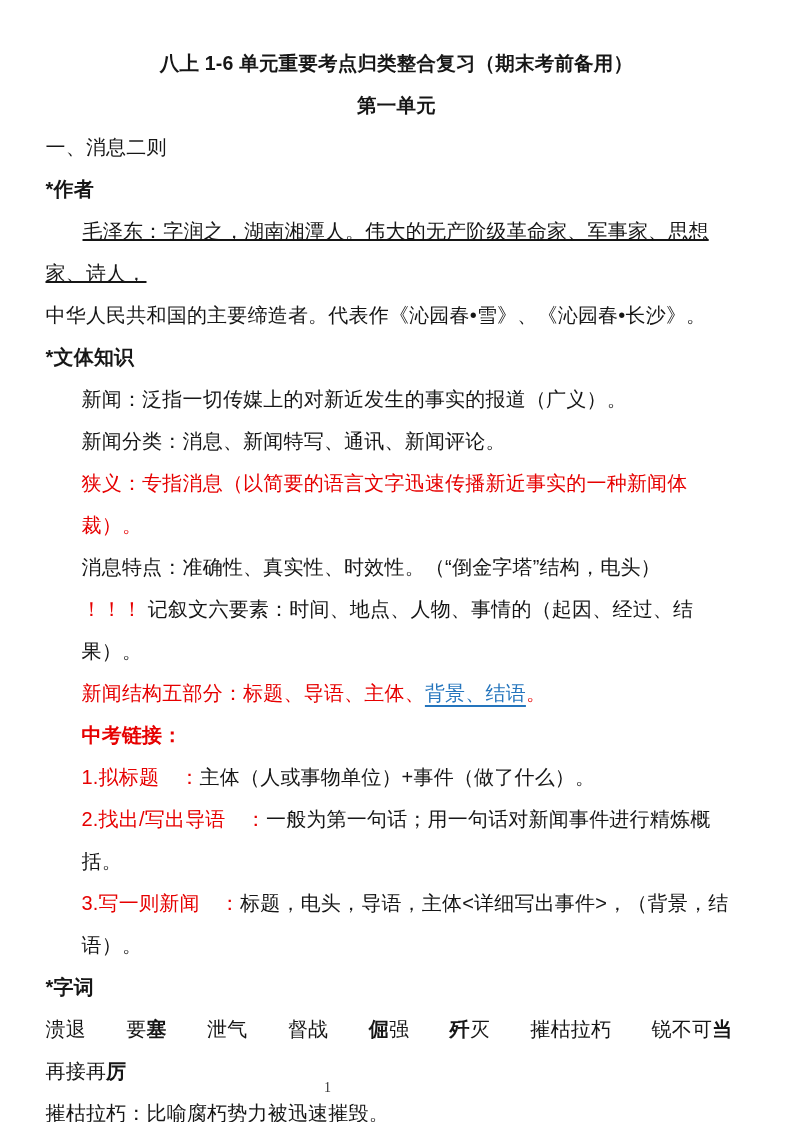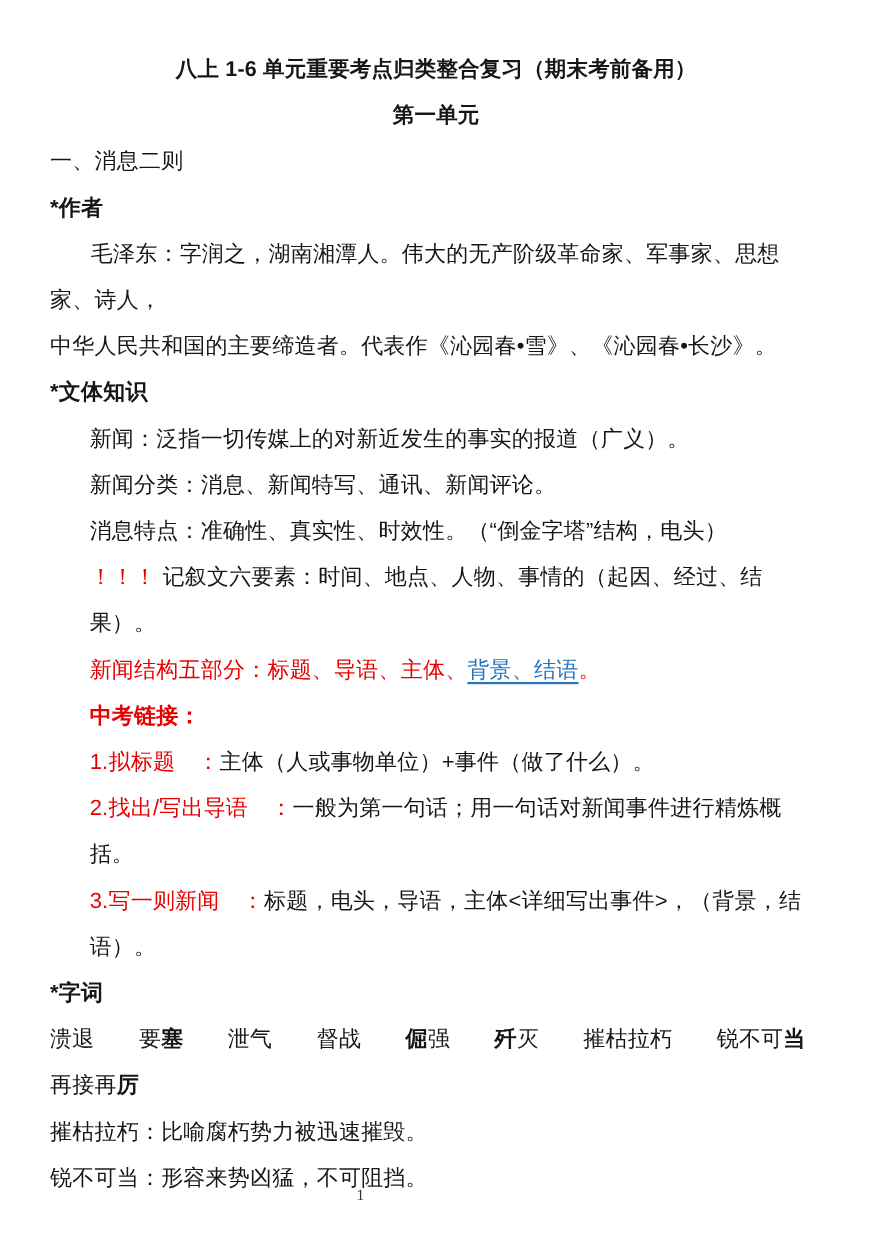--- a/index.html
+++ b/index.html
@@ -18,21 +18,21 @@
   .content p.line {
     margin: 0;
     font-size: 20px;
     line-height: 42px;
     white-space: pre-wrap;
     letter-spacing: 0.2px;
   }
   .content p.h1 { font-size: 19.5px; }
   .center { text-align: center; }
   .bold, span.bold { font-weight: bold; }
-  .indent-first { text-indent: 37px; }
+  .indent-first { text-indent: 37px; text-decoration: underline; }
   .indent-body { padding-left: 36px; }
   span.red { color: var(--red, #e60000); }
   span.blue { color: var(--blue, #2575bd); }
   span.underline {
     text-decoration: underline;
     text-decoration-color: var(--blue, #2575bd);
     text-underline-offset: 5px;
     text-decoration-thickness: 1.5px;
   }
   .page-number {
@@ -53,20 +53,21 @@
   <div class="content">
       <p class="line center h1 bold"><span>八上 1-6 单元重要考点归类整合复习（期末考前备用）</span></p>
       <p class="line center h1 bold"><span>第一单元</span></p>
       <p class="line"><span>一、消息二则</span></p>
       <p class="line bold"><span>*作者</span></p>
       <p class="line indent-first"><span>毛泽东：字润之，湖南湘潭人。伟大的无产阶级革命家、军事家、思想家、诗人，</span></p>
       <p class="line"><span>中华人民共和国的主要缔造者。代表作《沁园春•雪》、《沁园春•长沙》。</span></p>
       <p class="line bold"><span>*文体知识</span></p>
       <p class="line indent-body"><span>新闻：泛指一切传媒上的对新近发生的事实的报道（广义）。</span></p>
       <p class="line indent-body"><span>新闻分类：消息、新闻特写、通讯、新闻评论。</span></p>
+      <p class="line indent-body"><span class="red">狭义：专指消息（以简要的语言文字迅速传播新近事实的一种新闻体裁）。</span></p>
       <p class="line indent-body"><span>消息特点：准确性、真实性、时效性。（“倒金字塔”结构，电头）</span></p>
       <p class="line indent-body"><span class="red">！！！</span><span> 记叙文六要素：时间、地点、人物、事情的（起因、经过、结果）。</span></p>
       <p class="line indent-body"><span class="red">新闻结构五部分：标题、导语、主体、</span><span class="blue underline">背景、结语</span><span class="red">。</span></p>
       <p class="line indent-body"><span class="red bold">中考链接：</span></p>
       <p class="line indent-body"><span class="red">1.拟标题　：</span><span>主体（人或事物单位）+事件（做了什么）。</span></p>
       <p class="line indent-body"><span class="red">2.找出/写出导语　：</span><span>一般为第一句话；用一句话对新闻事件进行精炼概括。</span></p>
       <p class="line indent-body"><span class="red">3.写一则新闻　：</span><span>标题，电头，导语，主体&lt;详细写出事件&gt;，（背景，结语）。</span></p>
       <p class="line bold"><span>*字词</span></p>
       <p class="line"><span>溃退　　要</span><span class="bold">塞</span><span>　　泄气　　督战　　</span><span class="bold">倔</span><span>强　　</span><span class="bold">歼</span><span>灭　　摧枯拉朽　　锐不可</span><span class="bold">当</span><span>　　再接再</span><span class="bold">厉</span></p>
       <p class="line"><span>摧枯拉朽：比喻腐朽势力被迅速摧毁。</span></p>

